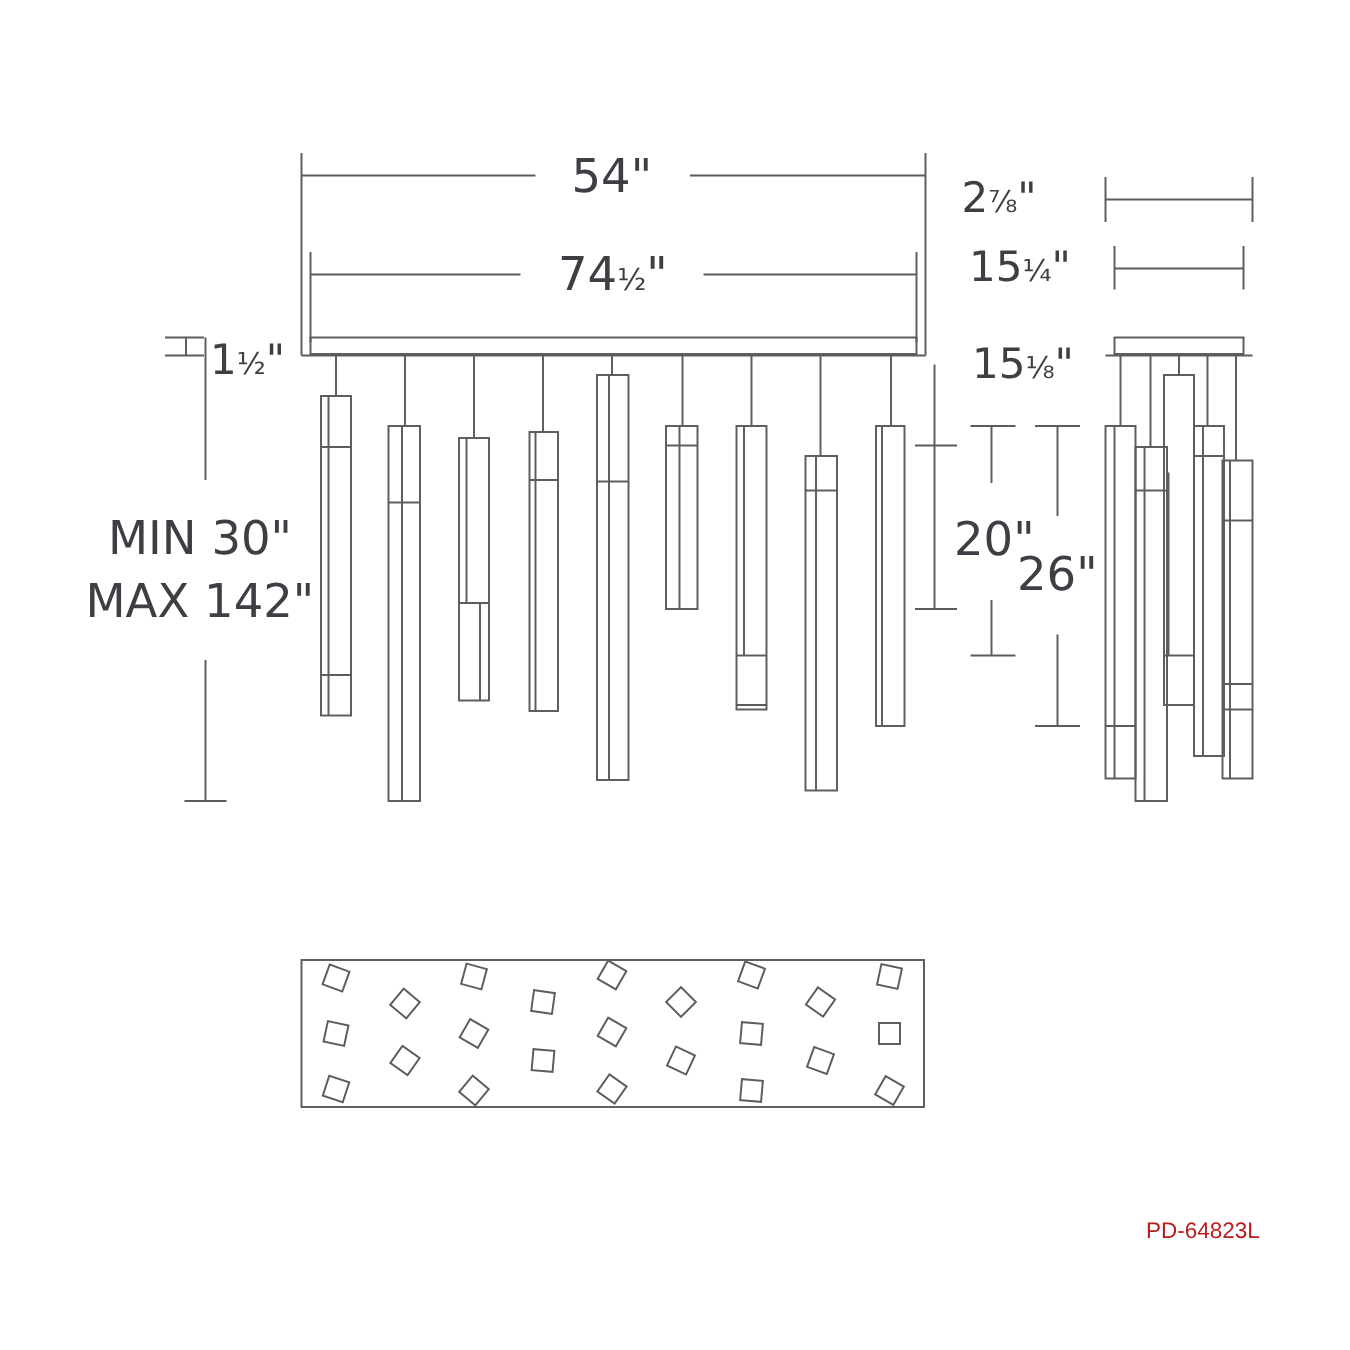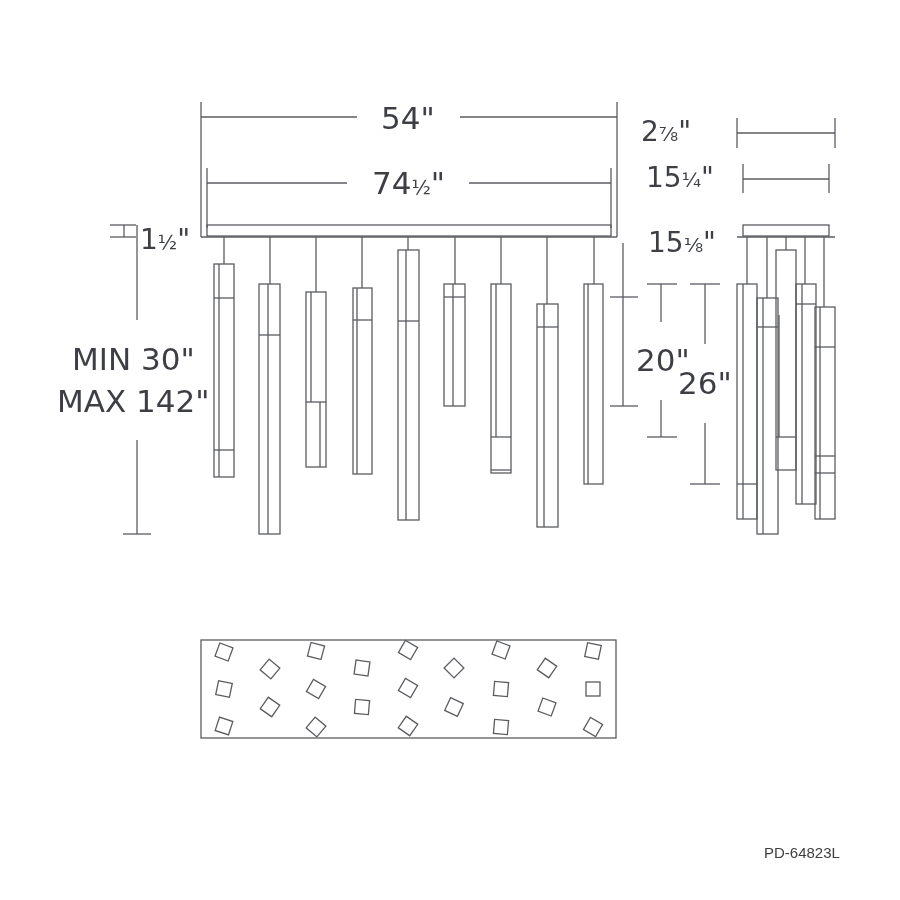--- a/index.html
+++ b/index.html
@@ -1,21 +1,21 @@
 <!DOCTYPE html>
 <html><head>
 <meta charset="utf-8">
 <style>
   html, body { margin:0; padding:0; background:#ffffff; }
   body { width:900px; height:900px; position:relative; overflow:hidden; font-family:"Liberation Sans", sans-serif; }
   .lbl { position:absolute; color:#3d3f44; font-family:"DejaVu Sans", sans-serif; white-space:nowrap; line-height:1; }
   .big { font-size:31px; font-weight:normal; }
   .med { font-size:28px; }
   .frac { font-size:20px; }
-  .model { position:absolute; left:764px; top:844px; font-size:15px; color:#404040; font-family:"Liberation Sans", sans-serif; }
+  .model { position:absolute; left:764px; top:812px; font-size:15px; color:#b91c1c; font-family:"Liberation Sans", sans-serif; }
   svg { position:absolute; left:0; top:0; }
 </style>
 </head>
 <body>
 
 <svg width="900" height="900" viewBox="0 0 900 900" xmlns="http://www.w3.org/2000/svg">
   <g stroke="#5a5c60" stroke-width="1.3" fill="none">
 
     <g>
       <line x1="201" y1="102" x2="201" y2="237"></line>

